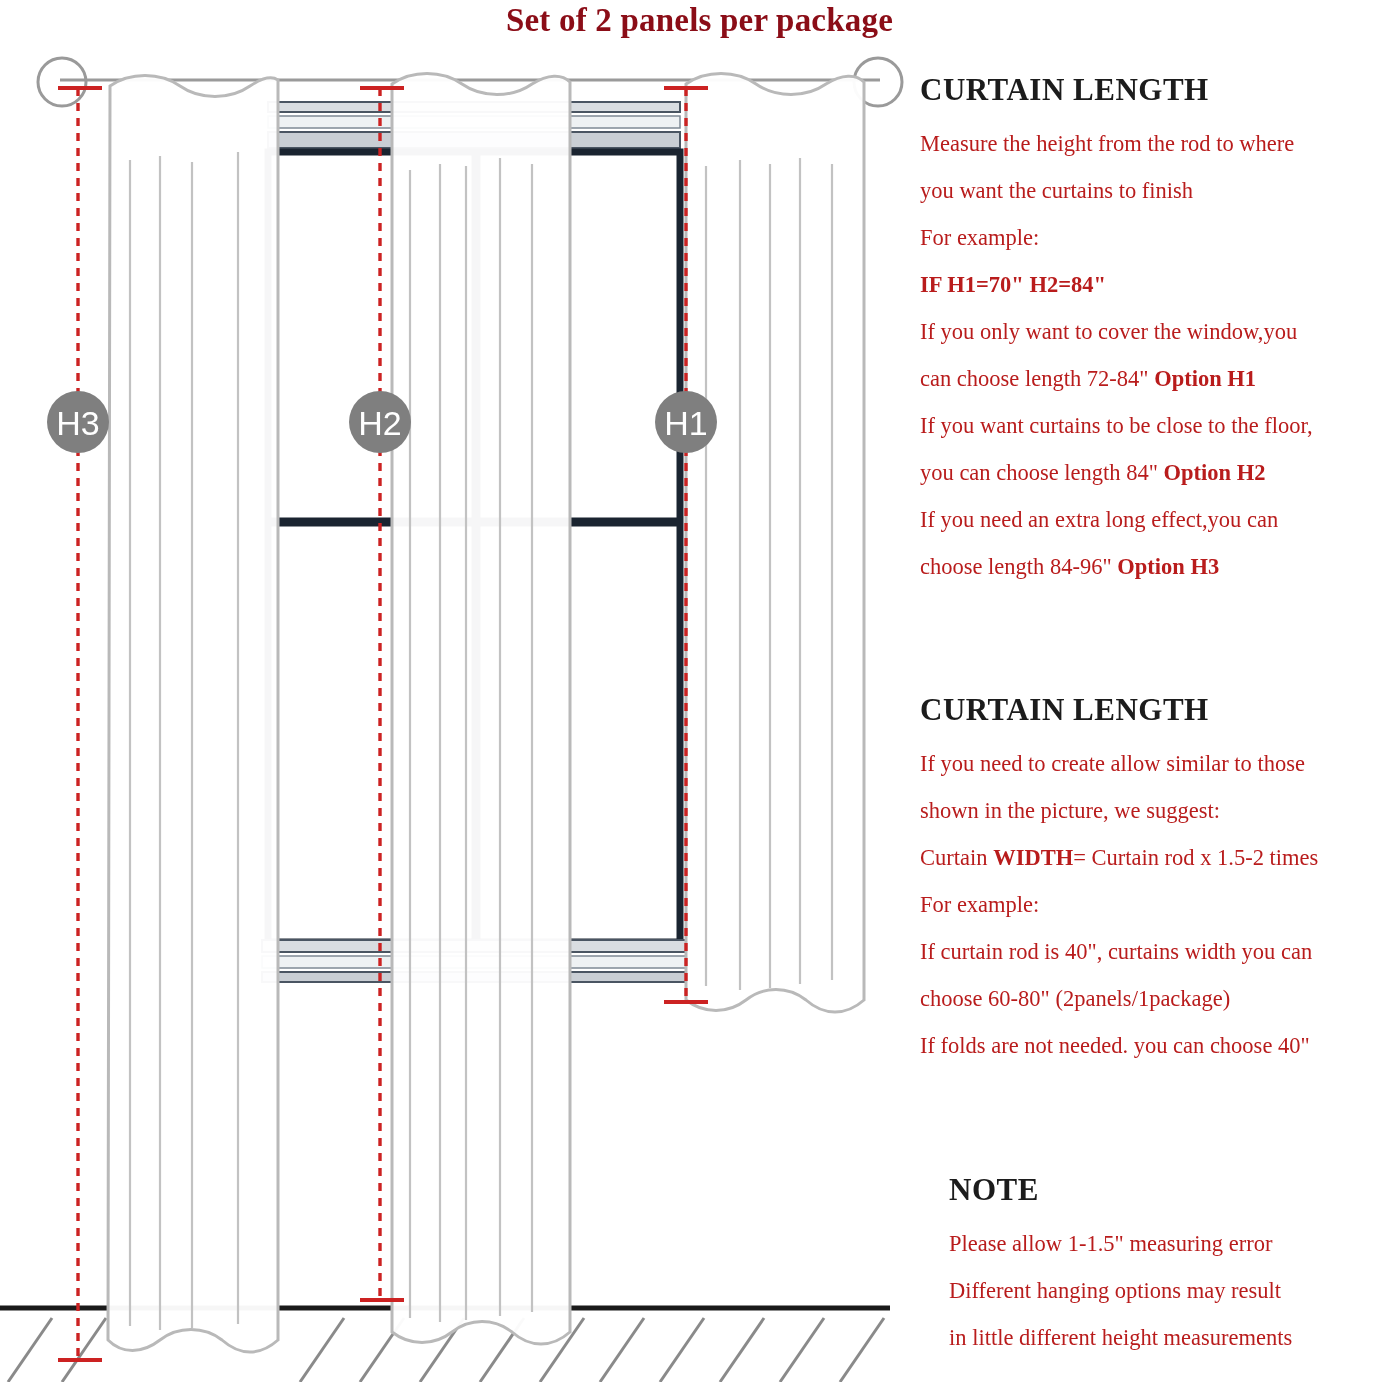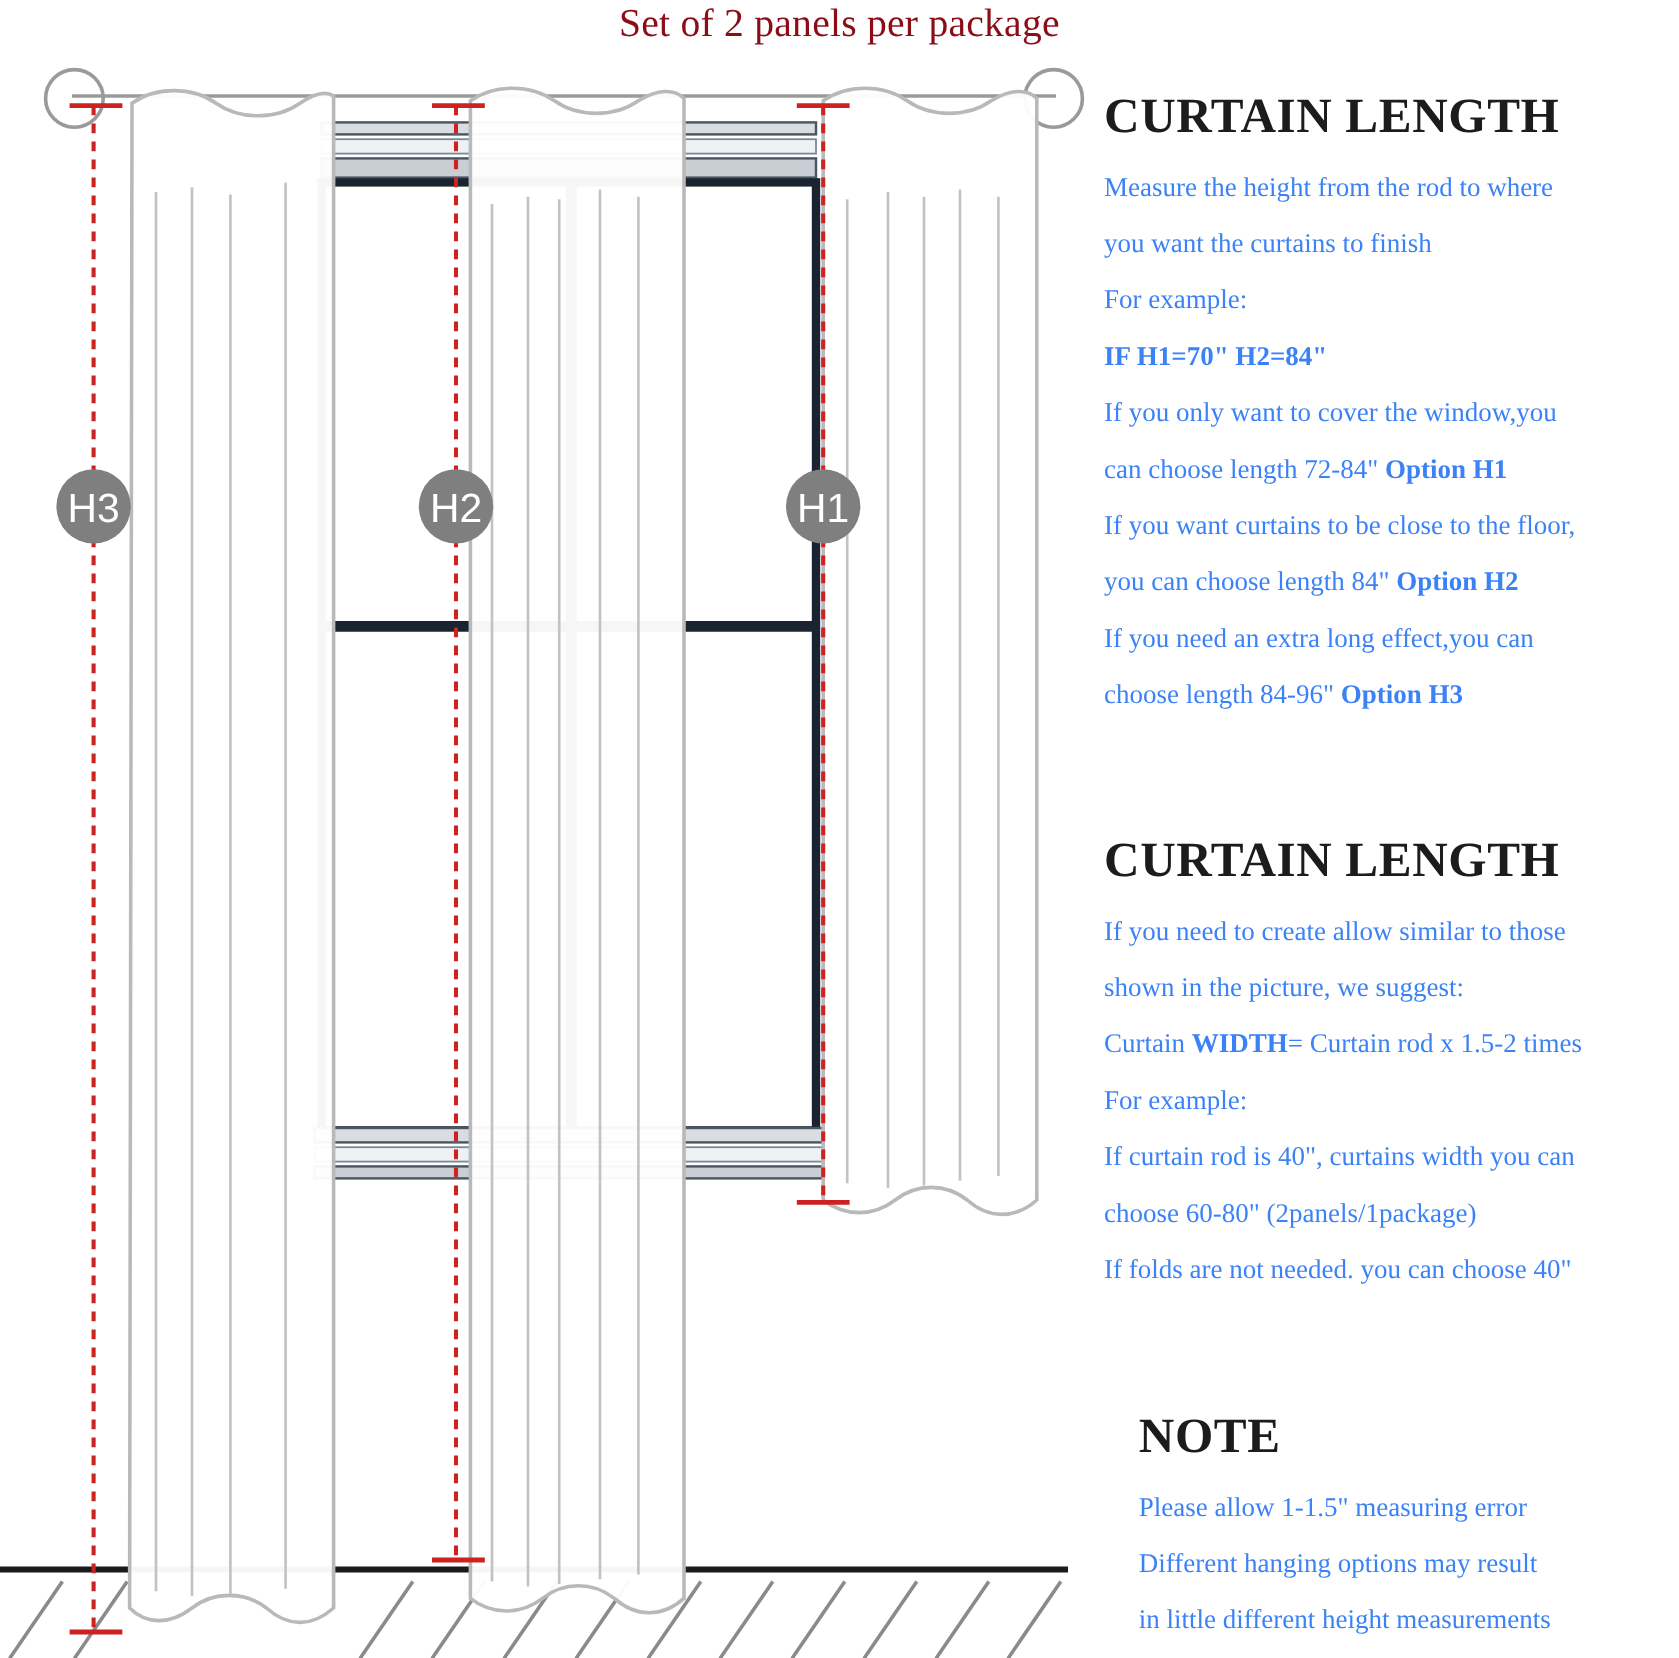--- a/index.html
+++ b/index.html
@@ -22,21 +22,21 @@
     background: #ffffff;
   }
   
   .title {
     position: absolute;
     left: 0;
     top: 2px;
     width: 1399px;
     text-align: center;
     font-size: 33px;
-    font-weight: normal;
+    font-weight: bold;
     color: #8b0d17;
     font-family: "Liberation Serif", serif;
     letter-spacing: 0.2px;
   }
   
   #diagram {
     position: absolute;
     left: 0;
     top: 40px;
     width: 910px;
@@ -48,30 +48,30 @@
   
   #textcol {
     position: absolute;
     left: 920px;
     top: 72px;
     width: 479px;
     height: 1310px;
   }
   .head {
     font-family: "Liberation Serif", serif;
-    font-size: 41px;
+    font-size: 31px;
     font-weight: bold;
     color: #1c1c1c;
     letter-spacing: 0.5px;
     margin: 0 0 12px 0;
   }
   .para {
     font-family: "Liberation Serif", serif;
     font-size: 22.5px;
-    color: #3b82f6;
+    color: #b91c1c;
     line-height: 47px;
     margin: 0;
     white-space: nowrap;
   }
   .bold { font-weight: bold; }
   .blk-length { position: absolute; left: 0; top: 0; width: 479px; }
   .blk-width  { position: absolute; left: 0; top: 620px; width: 479px; }
   .blk-note   { position: absolute; left: 0; top: 1100px; width: 479px; margin-left: 29px; }
 </style>
 </head>

